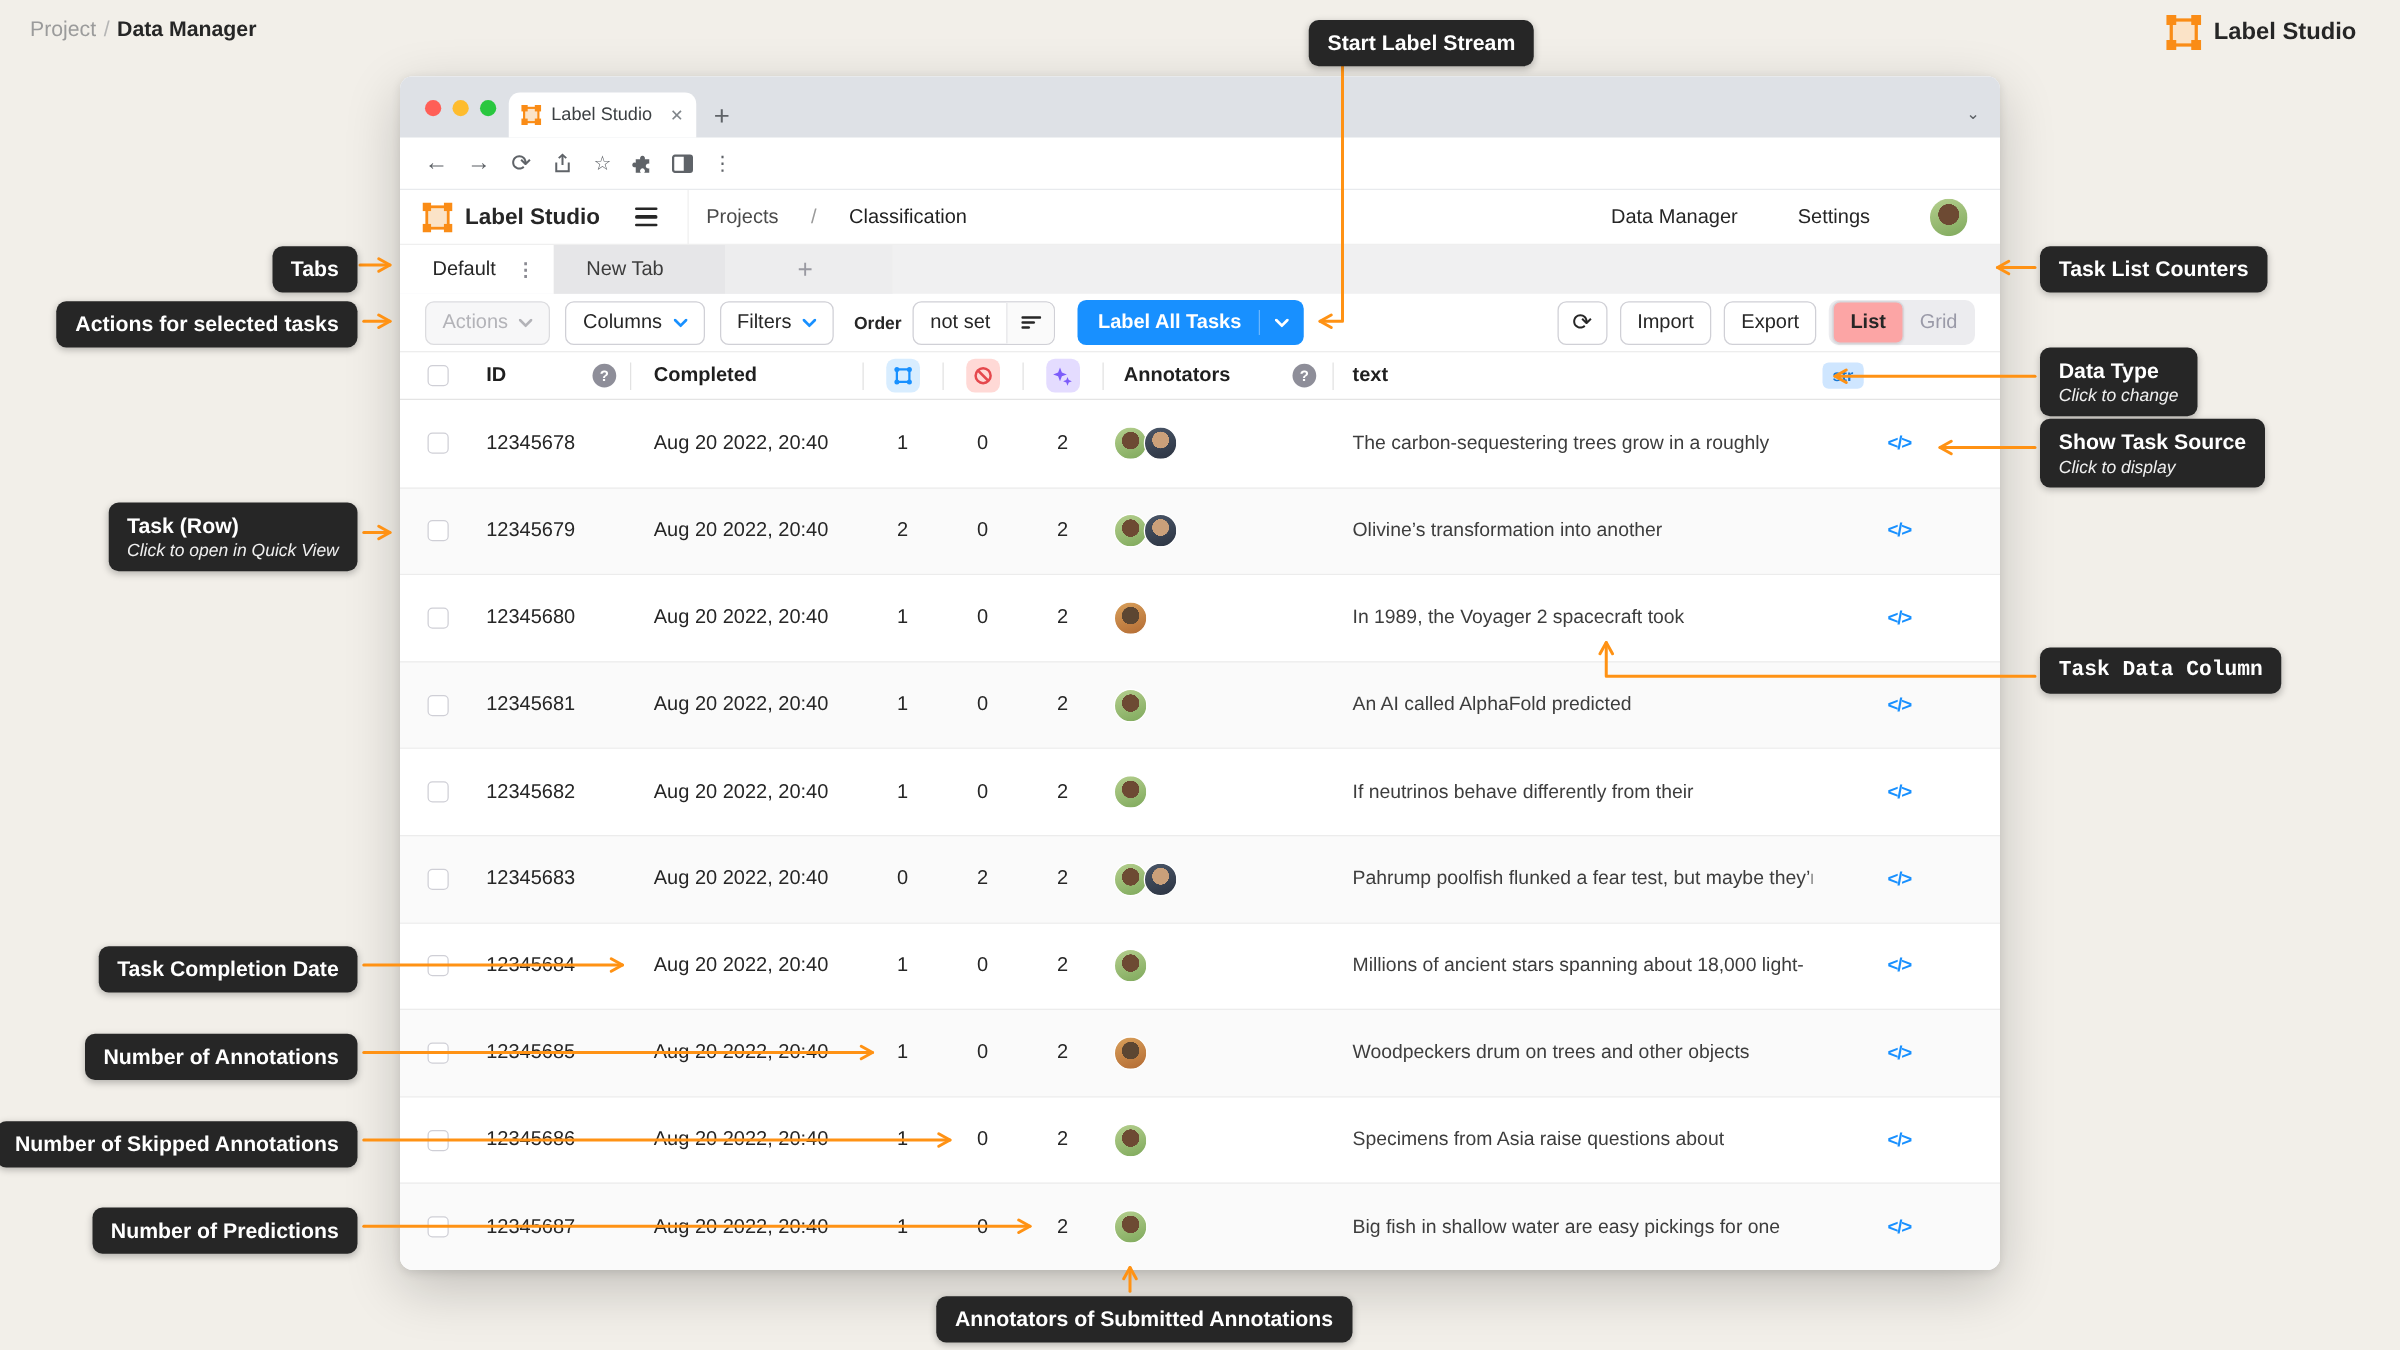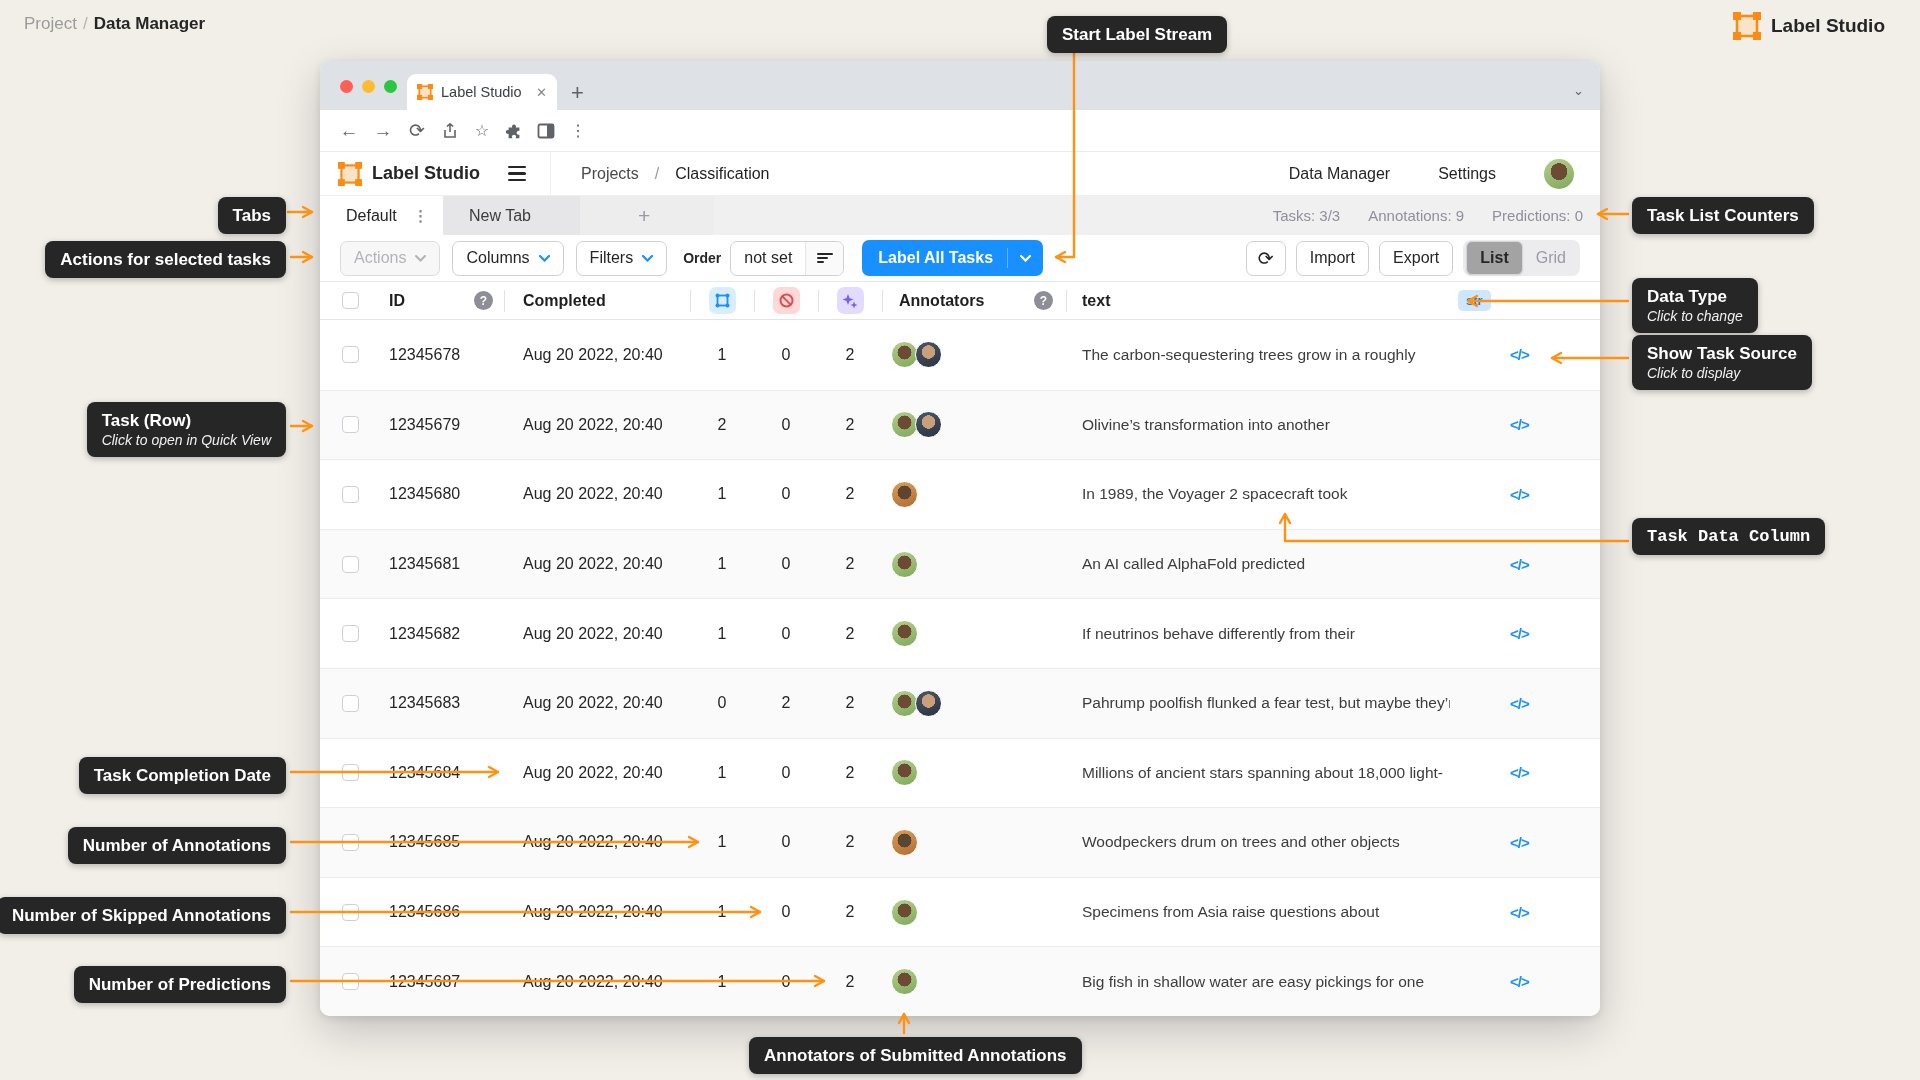--- a/index.html
+++ b/index.html
@@ -41,21 +41,21 @@
   .urlbar{flex:1;height:29px;background:#f1f3f4;border-radius:15px;display:flex;align-items:center;padding:0 14px;gap:9px;margin:0 8px;}
   .url-lock{flex:none;}
   .url-text{font-size:15px;color:#202124;white-space:nowrap;overflow:hidden;}
   .chrome-ic{width:28px;height:28px;display:flex;align-items:center;justify-content:center;color:#5f6368;}
 
   .appheader{height:44px;background:#fff;border-bottom:1px solid #efefef;display:flex;align-items:center;}
   .ah-brand{display:flex;align-items:center;gap:10px;padding-left:18px;font-size:18px;font-weight:600;color:#262626;}
   .ah-burger{margin-left:28px;display:flex;flex-direction:column;gap:4px;}
   .ah-burger span{display:block;width:18px;height:2.5px;background:#262626;border-radius:2px;}
   .ah-sep{width:1px;height:44px;background:#efefef;margin-left:24px;}
-  .ah-crumbs{margin-left:30px;font-size:16px;display:flex;gap:16px;align-items:flex-start;}
+  .ah-crumbs{margin-left:14px;font-size:16px;display:flex;gap:26px;align-items:flex-start;}
   .ah-crumb-root{color:#4a4a4a;} .ah-crumb-div{color:#9a9a9a;} .ah-crumb-cur{color:#1f1f1f;font-weight:500;}
   .ah-right{margin-left:auto;display:flex;align-items:center;gap:48px;padding-right:26px;font-size:16px;font-weight:500;color:#262626;}
   .ah-avatar{width:30px;height:30px;border-radius:50%;}
 
   .viewtabs{height:39px;background:#f0f0f1;display:flex;align-items:stretch;font-size:16px;position:relative;}
   .vt-active{width:123px;background:#fff;display:flex;align-items:center;justify-content:space-between;padding:0 14px 0 26px;font-weight:500;color:#262626;}
   .vt-kebab{color:#8a8a92;font-size:15px;font-weight:700;letter-spacing:1px;}
   .vt-tab{width:137px;background:#e6e6e8;display:flex;align-items:center;padding-left:26px;color:#3c3c3c;}
   .vt-add{width:134px;background:#ededee;display:flex;align-items:center;padding-left:58px;color:#9a9aa2;font-size:21px;}
   .vt-counters{margin-left:auto;display:flex;align-items:center;gap:28px;padding-right:17px;font-size:15px;color:#8f8f9d;}
@@ -67,21 +67,21 @@
   .order-label{font-size:14px;font-weight:700;}
   .order-box{height:35px;display:flex;align-items:center;border:1px solid #d0d0d6;border-radius:7px;overflow:hidden;background:#fff;}
   .order-val{padding:0 13px;font-size:16px;font-weight:500;}
   .order-sort{width:38px;height:100%;display:flex;align-items:center;justify-content:center;border-left:1px solid #e6e6e9;background:#fafafa;}
   .btn-primary{height:36px;display:inline-flex;align-items:center;background:var(--primary);border-radius:7px;color:#fff;font-size:16px;font-weight:600;border:none;margin-left:6px;}
   .btn-primary .lbl{padding:0 14px 0 16px;}
   .btn-primary .chev{padding:0 12px;border-left:1px solid rgba(255,255,255,.35);height:20px;display:flex;align-items:center;}
   .tb-right{margin-left:auto;display:flex;align-items:center;gap:10px;}
   .btn-icon{width:40px;justify-content:center;padding:0;font-size:19px;}
   .seg{height:36px;background:#ececef;border-radius:8px;display:flex;align-items:center;padding:3px;gap:2px;}
-  .seg-on{height:30px;background:#a3a3a3;border:1px solid #d5d5da;border-radius:6px;display:flex;align-items:center;padding:16px 13px;font-size:16px;font-weight:600;color:#262626;box-shadow:0 1px 2px rgba(0,0,0,.08);}
+  .seg-on{height:30px;background:#fca5a5;border:1px solid #d5d5da;border-radius:6px;display:flex;align-items:center;padding:16px 13px;font-size:16px;font-weight:600;color:#262626;box-shadow:0 1px 2px rgba(0,0,0,.08);}
   .seg-off{padding:0 11px;font-size:16px;font-weight:500;color:#9a9aa8;}
 
   
   .thead,.trow{display:grid;grid-template-columns:48px 136px 186px 64px 64px 64px 184px 384px 150px;align-items:center;}
   .thead{height:38px;background:#fff;border-bottom:1px solid #e4e4e4;font-size:16px;font-weight:600;color:#1f1f1f;}
   .hcell{position:relative;height:100%;display:flex;align-items:center;gap:33px;}
   .hdiv::before{content:"";position:absolute;left:0;top:8px;height:22px;width:1px;background:#e2e2e2;}
   .checkbox{width:17px;height:17px;border:1.5px solid #cfcfd6;border-radius:4px;background:#fff;margin-left:22px;flex:none;}
   .h-id{padding-left:21px;}
   .qbadge{width:19px;height:19px;border-radius:50%;background:#8e8e99;color:#fff;font-size:12px;font-weight:700;display:inline-flex;align-items:center;justify-content:center;margin-left:auto;margin-right:11px;}
@@ -209,25 +209,20 @@
 
   <div class="viewtabs">
     <div class="vt-active">
       <span>Default</span>
       <span class="vt-kebab">⋮</span>
     </div>
     <div class="vt-tab">
         <span>New Tab</span>
       </div>
     <div class="vt-add">+</div>
-    <div class="vt-counters">
-      <span><span>Tasks:</span> <span>3/3</span></span>
-      <span><span>Annotations:</span> <span>9</span></span>
-      <span><span>Predictions:</span> <span>0</span></span>
-    </div>
   </div>
 
   <div class="apptoolbar">
     <span class="btn btn-disabled">
       <span>Actions</span>
       <svg class="chev-svg" width="11" height="7" viewBox="0 0 11 7" fill="none" stroke="#b3b3b8" stroke-width="2" stroke-linecap="round">
           <path d="M1,1 L5.5,5.5 L10,1"></path>
         </svg>
     </span>
     <span class="btn">

